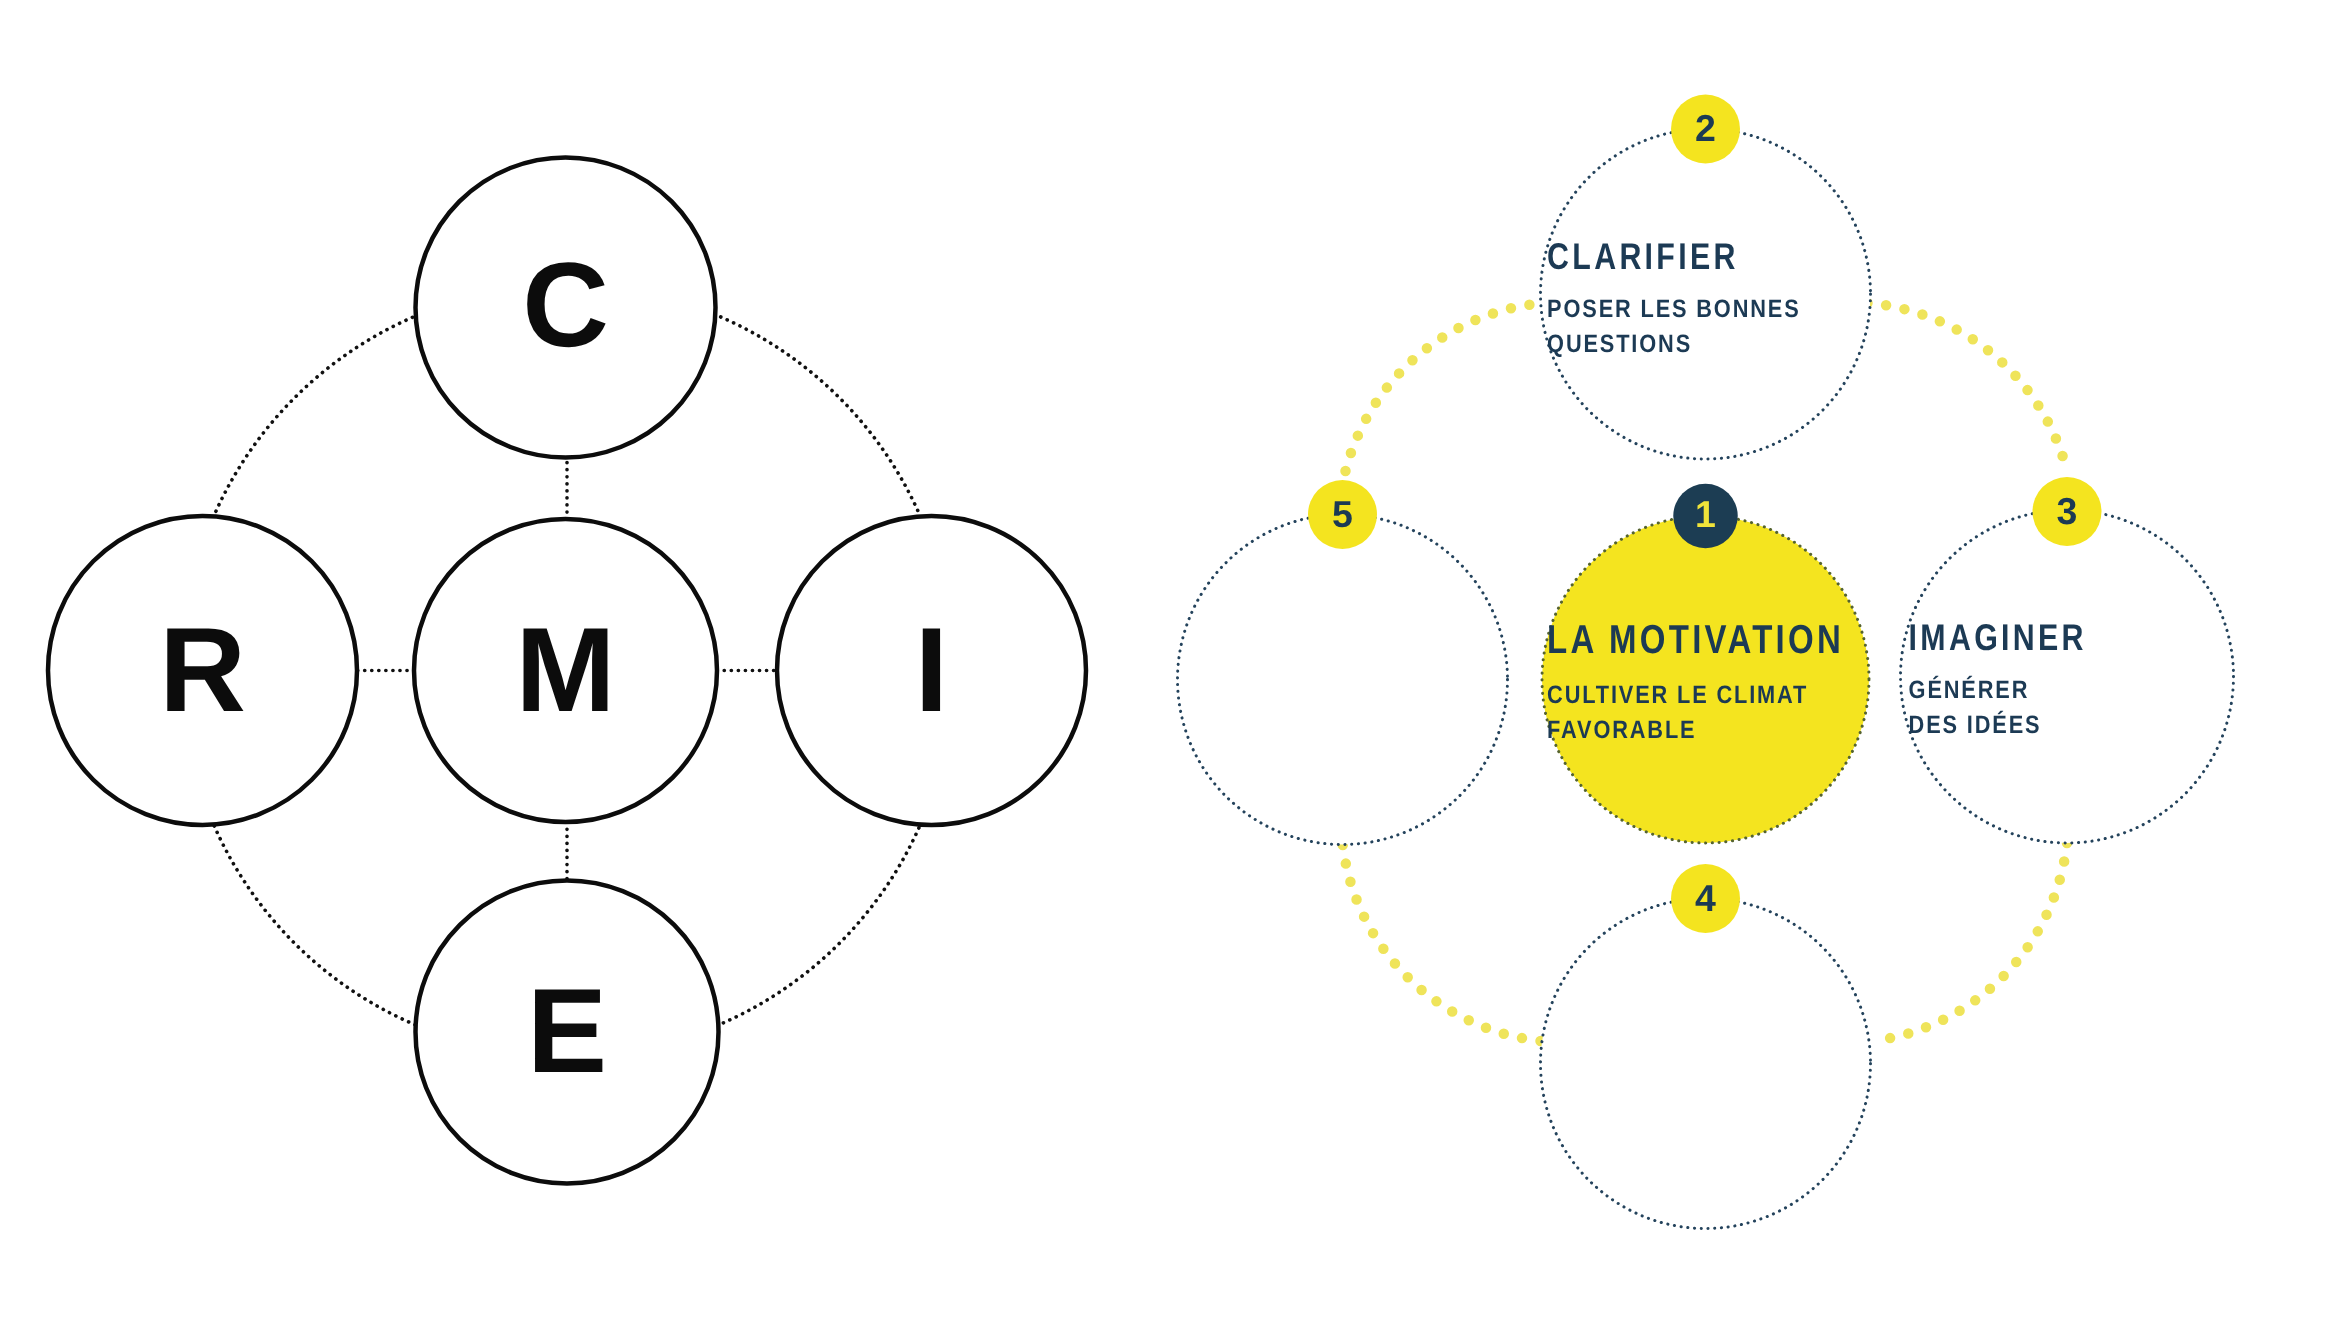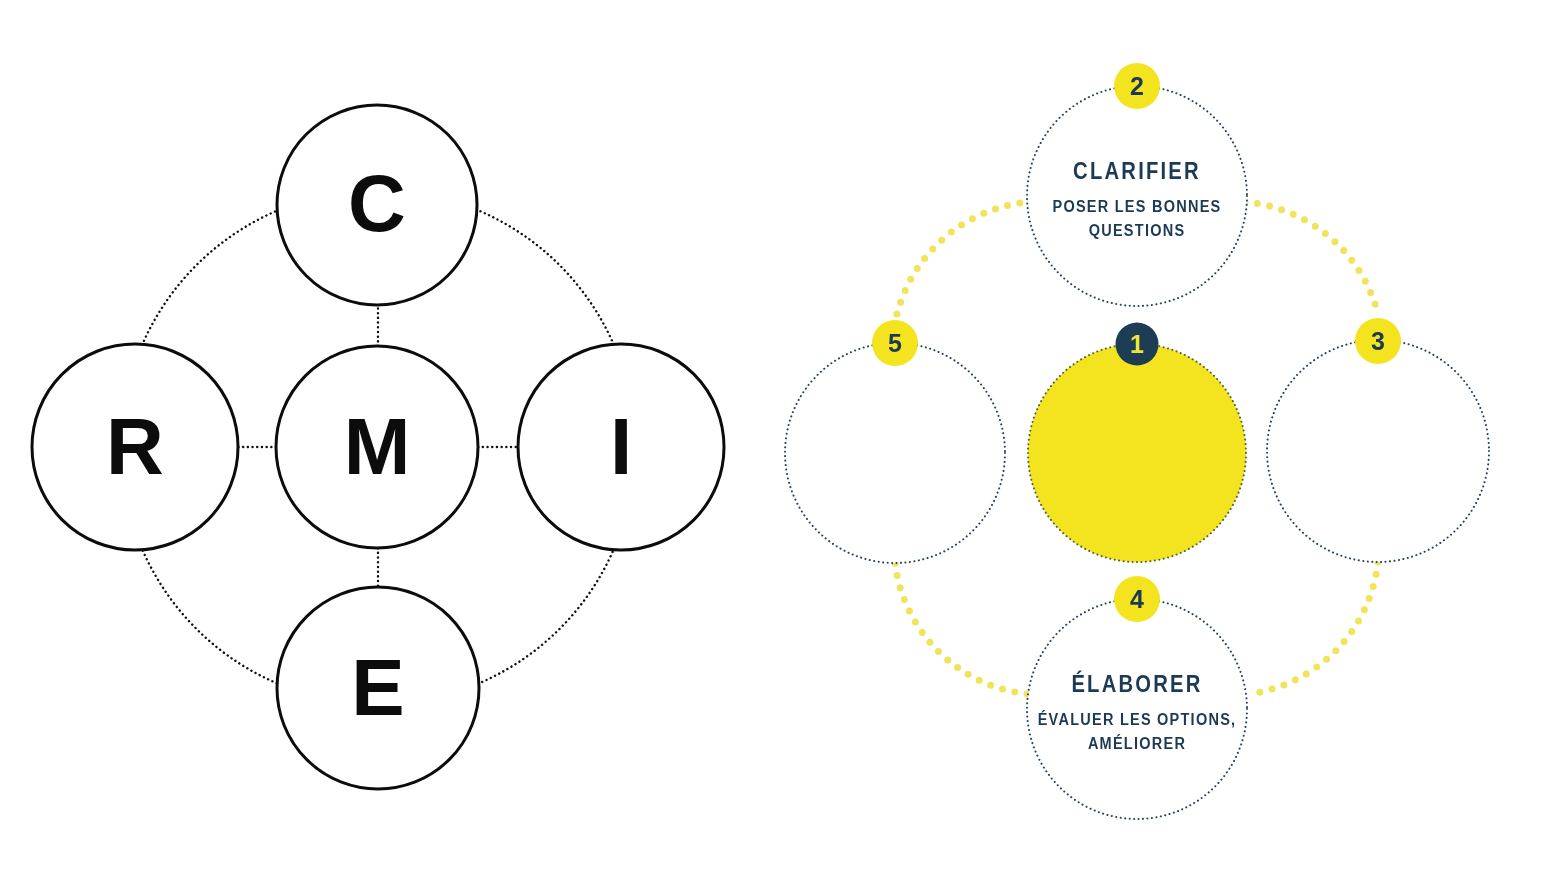--- a/index.html
+++ b/index.html
@@ -11,21 +11,21 @@
 
   
   .letter{
     position:absolute;transform:translate(-50%,-54%);
     font-weight:bold;font-size:80px;color:#0c0c0c;line-height:1;
   }
 
   
   .rnode{
     position:absolute;width:240px;transform:translate(-50%,-50%);
-    text-align:center;color:#1c3a54;
+    text-align:left;color:#1c3a54;
   }
   .rtitle{
     font-weight:bold;font-size:23px;letter-spacing:2.5px;white-space:nowrap;
     transform:scale(0.88,1.08);margin-bottom:11px;
   }
   .rnode.highlight .rtitle{font-size:25px;}
   .rsub{
     font-weight:bold;font-size:16.5px;letter-spacing:1.4px;line-height:1.42;
     white-space:nowrap;transform:scale(0.88,1.02);
   }
@@ -80,30 +80,37 @@
   <div class="letter" style="left:378px;top:691px">E</div>
 
   <div class="rnode" style="left:1137px;top:200px">
     <div class="rtitle">CLARIFIER</div>
     <div class="rsub">
       <span>POSER LES BONNES</span><br>
       <span>QUESTIONS</span>
     </div>
   </div>
 
+  <div class="rnode highlight" style="left:1137px;top:456px">
+    <div class="rtitle">LA MOTIVATION</div>
+    <div class="rsub">
+      <span>CULTIVER LE CLIMAT</span><br>
+      <span>FAVORABLE</span>
+    </div>
+  </div>
 
 
-
-  <div class="rnode" style="left:1137px;top:713px">
-    <div class="rtitle">ÉLABORER</div>
+  <div class="rnode" style="left:1378px;top:454px">
+    <div class="rtitle">IMAGINER</div>
     <div class="rsub">
-      <span>ÉVALUER LES OPTIONS,</span><br>
-      <span>AMÉLIORER</span>
+      <span>GÉNÉRER</span><br>
+      <span>DES IDÉES</span>
     </div>
   </div>
+
 
   <div class="badge navy" style="left:1137px;top:344px">1</div>
   <div class="badge" style="left:1137px;top:86px">2</div>
   <div class="badge" style="left:1378px;top:341px">3</div>
   <div class="badge" style="left:1137px;top:599px">4</div>
   <div class="badge" style="left:895px;top:343px">5</div>
 
 </div>
 
 </body></html>

